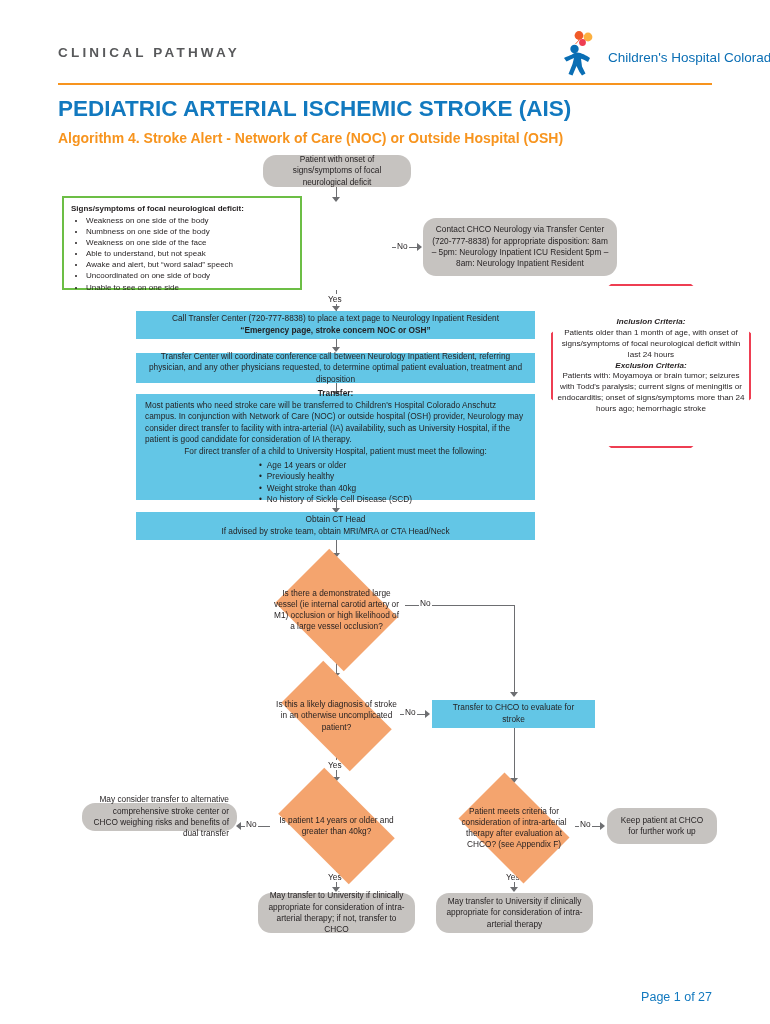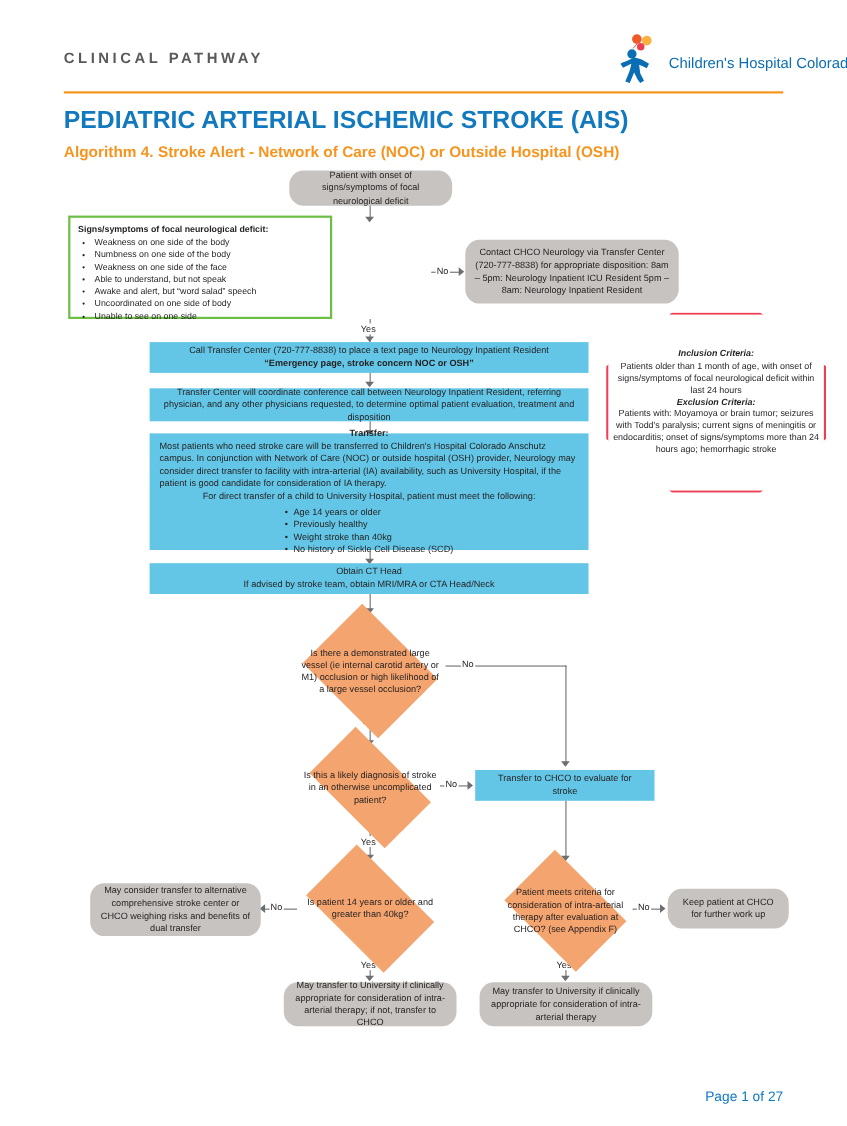--- a/index.html
+++ b/index.html
@@ -248,21 +248,21 @@
   <div class="arrowdown" style="left:332px;top:777px;"></div>
 
   <div class="node diamond" style="left:266px;top:780px;width:141px;height:92px;">
     <div class="dshape"></div>
     <div class="dtxt">Is patient 14 years or older and greater than 40kg?</div>
   </div>
 
   <div class="hline" style="left:240px;top:826px;width:30px;"></div>
   <div class="edgelbl" style="left:245px;top:819px;">No</div>
   <div class="arrowleft" style="left:236px;top:822px;"></div>
-  <div class="node pill" style="left:82px;top:803px;width:155px;height:48px;">May consider transfer to alternative comprehensive stroke center or CHCO weighing risks and benefits of dual transfer</div>
+  <div class="node pill" style="left:82px;top:803px;width:155px;height:28px;text-align:right;">May consider transfer to alternative comprehensive stroke center or CHCO weighing risks and benefits of dual transfer</div>
 
   <div class="node diamond" style="left:449px;top:782px;width:130px;height:92px;">
     <div class="dshape"></div>
     <div class="dtxt">Patient meets criteria for consideration of intra-arterial therapy after evaluation at CHCO? (see Appendix F)</div>
   </div>
 
   <div class="hline" style="left:575px;top:826px;width:26px;"></div>
   <div class="edgelbl" style="left:579px;top:819px;">No</div>
   <div class="arrowright" style="left:600px;top:822px;"></div>
   <div class="node pill" style="left:607px;top:808px;width:110px;height:36px;">Keep patient at CHCO for further work up</div>

